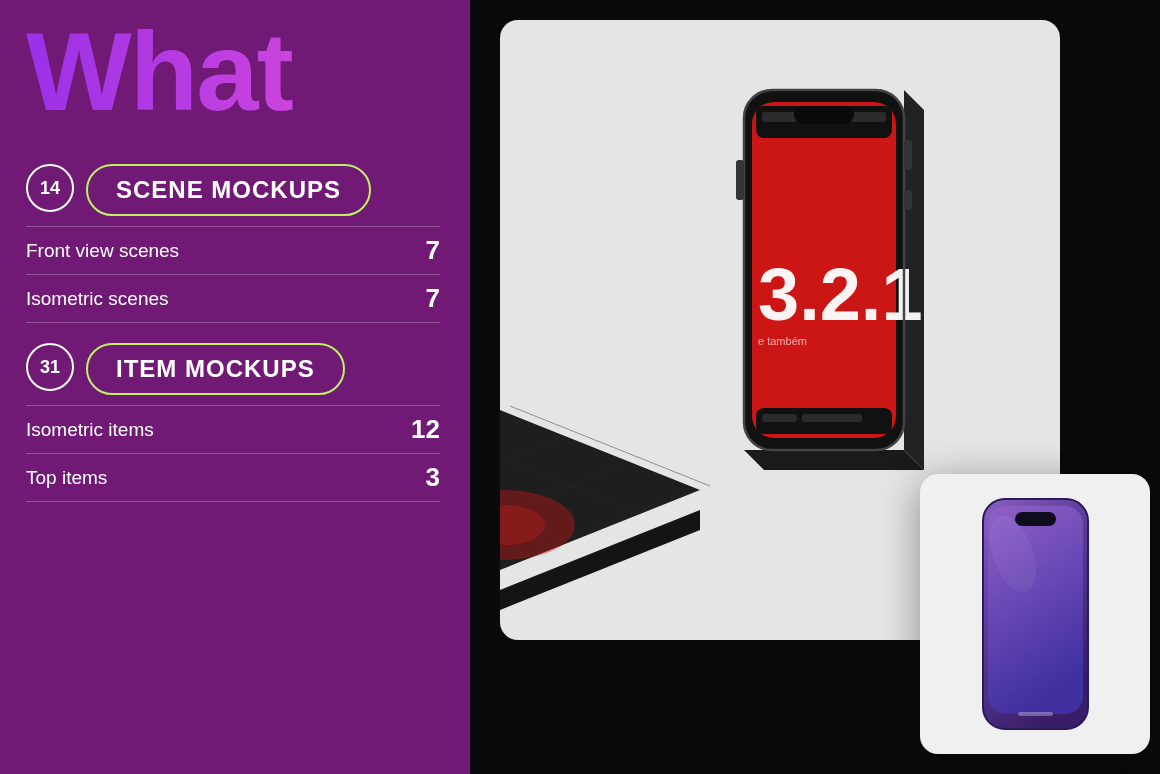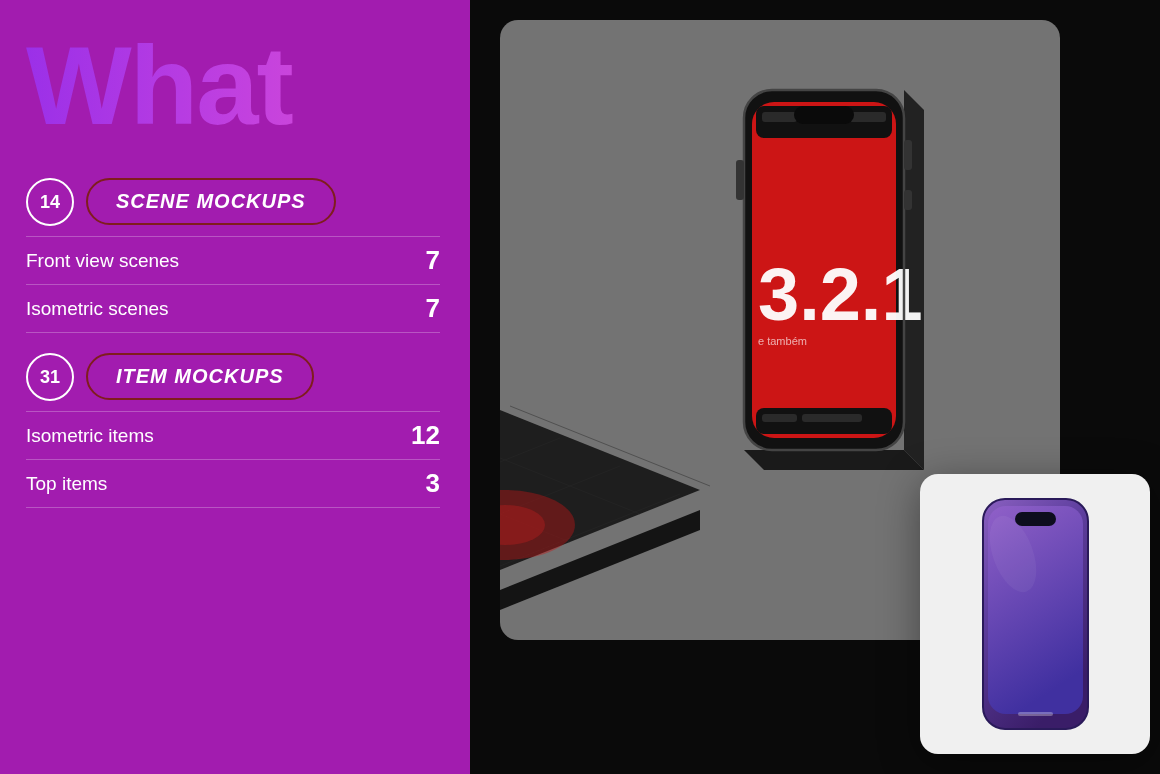--- a/index.html
+++ b/index.html
@@ -9,22 +9,22 @@
       height: 774px;
       background: #0a0a0a;
       font-family: 'Arial', sans-serif;
       overflow: hidden;
       display: flex;
     }
 
     .left-panel {
       width: 470px;
       height: 774px;
-      background: #a21caf;
-      padding: 30px 30px 30px 26px;
+      background: #701a75;
+      padding: 16px 30px 30px 26px;
       display: flex;
       flex-direction: column;
       justify-content: flex-start;
     }
 
     .headline {
       font-size: 112px;
       font-weight: 900;
       line-height: 1.0;
       margin-bottom: 36px;
@@ -62,29 +62,28 @@
       display: flex;
       align-items: center;
       justify-content: center;
       color: #ffffff;
       font-size: 18px;
       font-weight: 700;
       flex-shrink: 0;
     }
 
     .badge-label {
-      border: 2px solid #7f1d1d;
+      border: 2px solid #bef264;
       border-radius: 40px;
       padding: 10px 28px;
       color: #ffffff;
-      font-size: 20px;
+      font-size: 24px;
       font-weight: 700;
       letter-spacing: 1px;
       text-transform: uppercase;
-      font-style: italic;
     }
 
     .stat-row {
       display: flex;
       justify-content: space-between;
       align-items: center;
       padding: 8px 0;
       border-bottom: 1px solid rgba(255,255,255,0.25);
     }
 
@@ -114,21 +113,21 @@
       background: #0a0a0a;
       position: relative;
       display: flex;
       align-items: center;
       justify-content: center;
     }
 
     .main-mockup {
       width: 560px;
       height: 620px;
-      background: #737373;
+      background: #e5e5e5;
       border-radius: 18px;
       position: absolute;
       top: 20px;
       left: 30px;
       overflow: hidden;
       display: flex;
       align-items: center;
       justify-content: center;
     }
 

